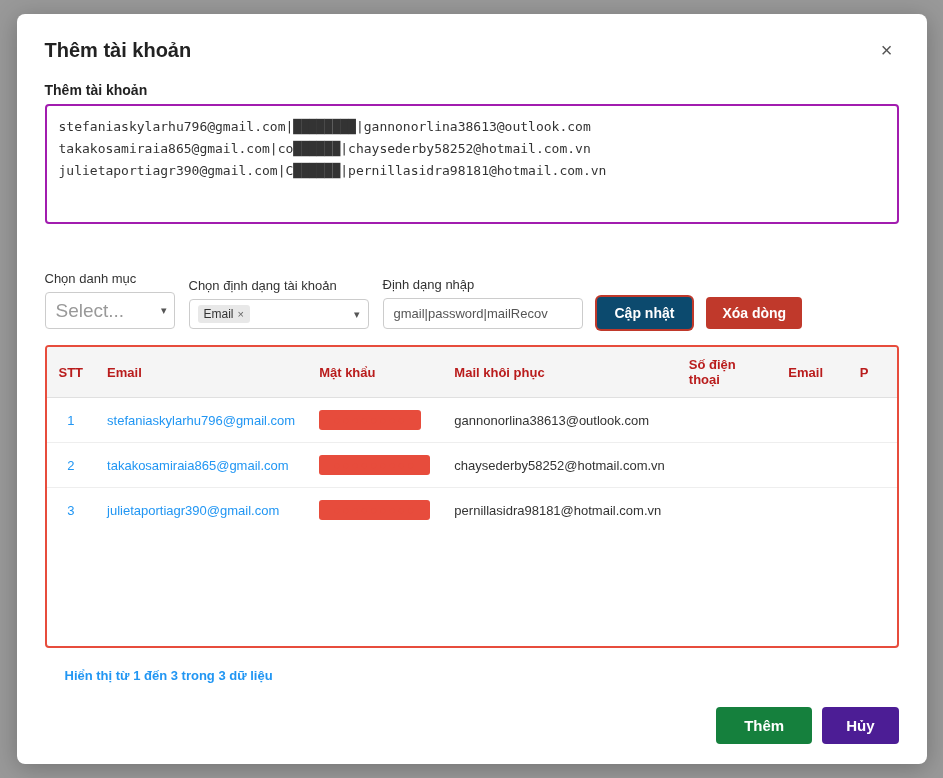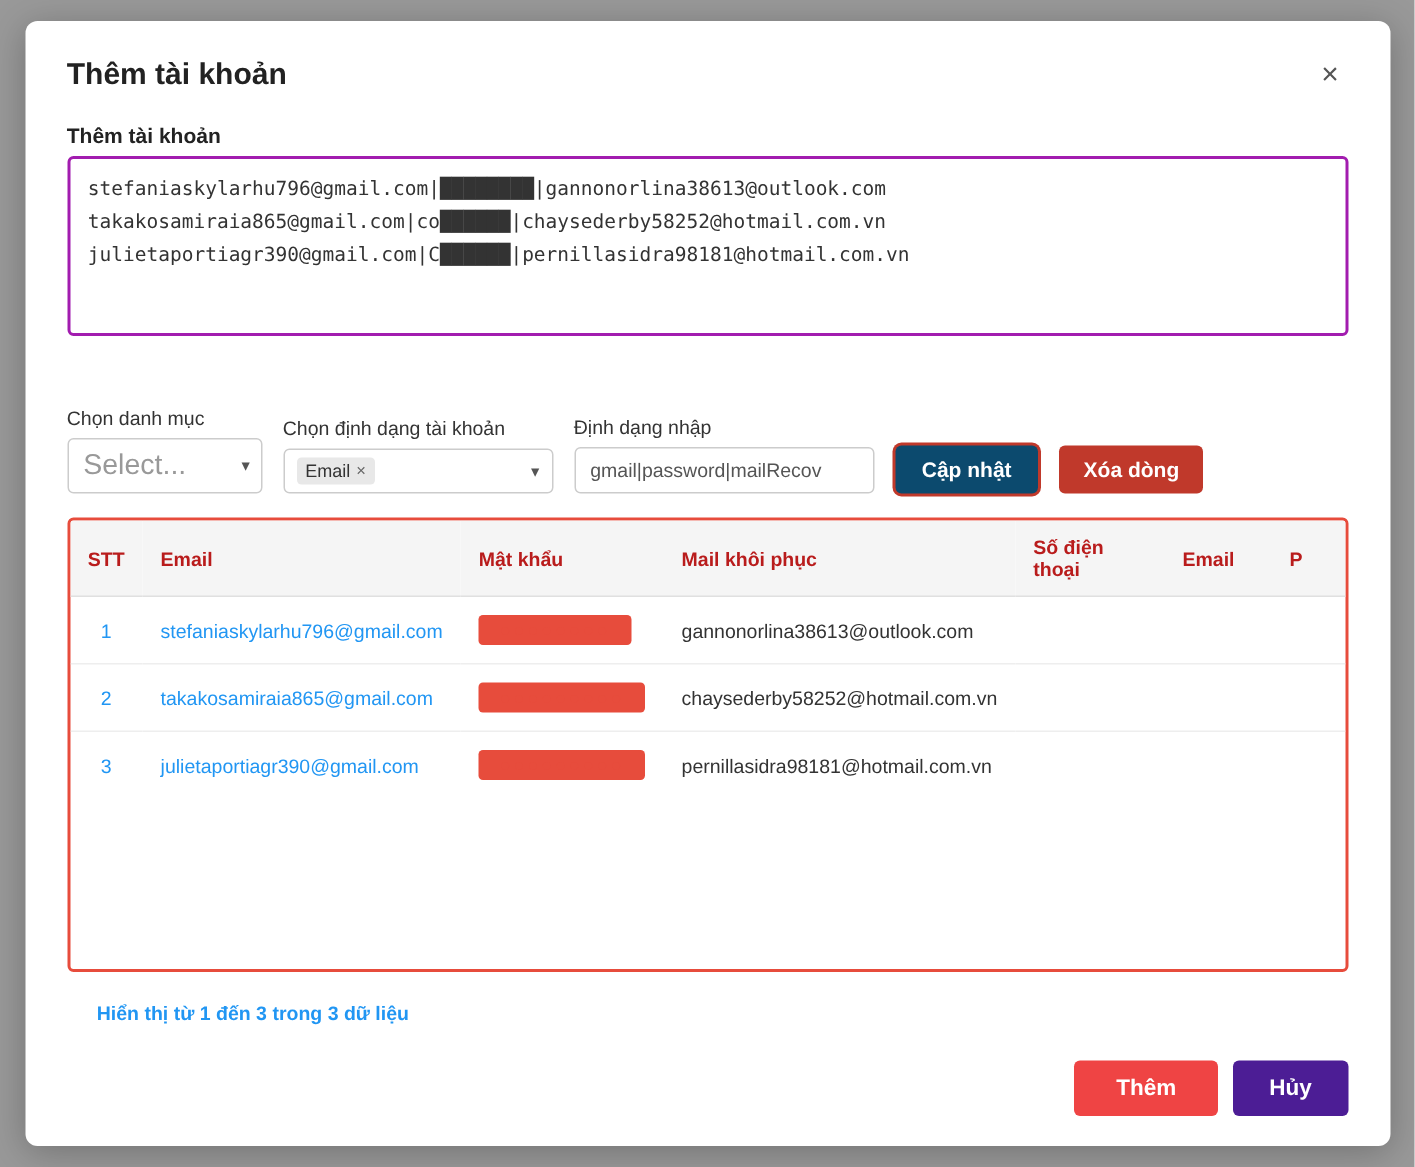--- a/index.html
+++ b/index.html
@@ -267,21 +267,21 @@
       color: #fff;
       border-color: #2196f3;
     }
     .bottom-actions {
       display: flex;
       justify-content: flex-end;
       gap: 10px;
       margin-top: 8px;
     }
     .btn-them {
-      background: #ef4444;
+      background: #15803d;
       color: #fff;
       border: none;
       border-radius: 4px;
       padding: 10px 28px;
       font-size: 15px;
       font-weight: 600;
       cursor: pointer;
     }
     .btn-huy {
       background: #4c1d95;

